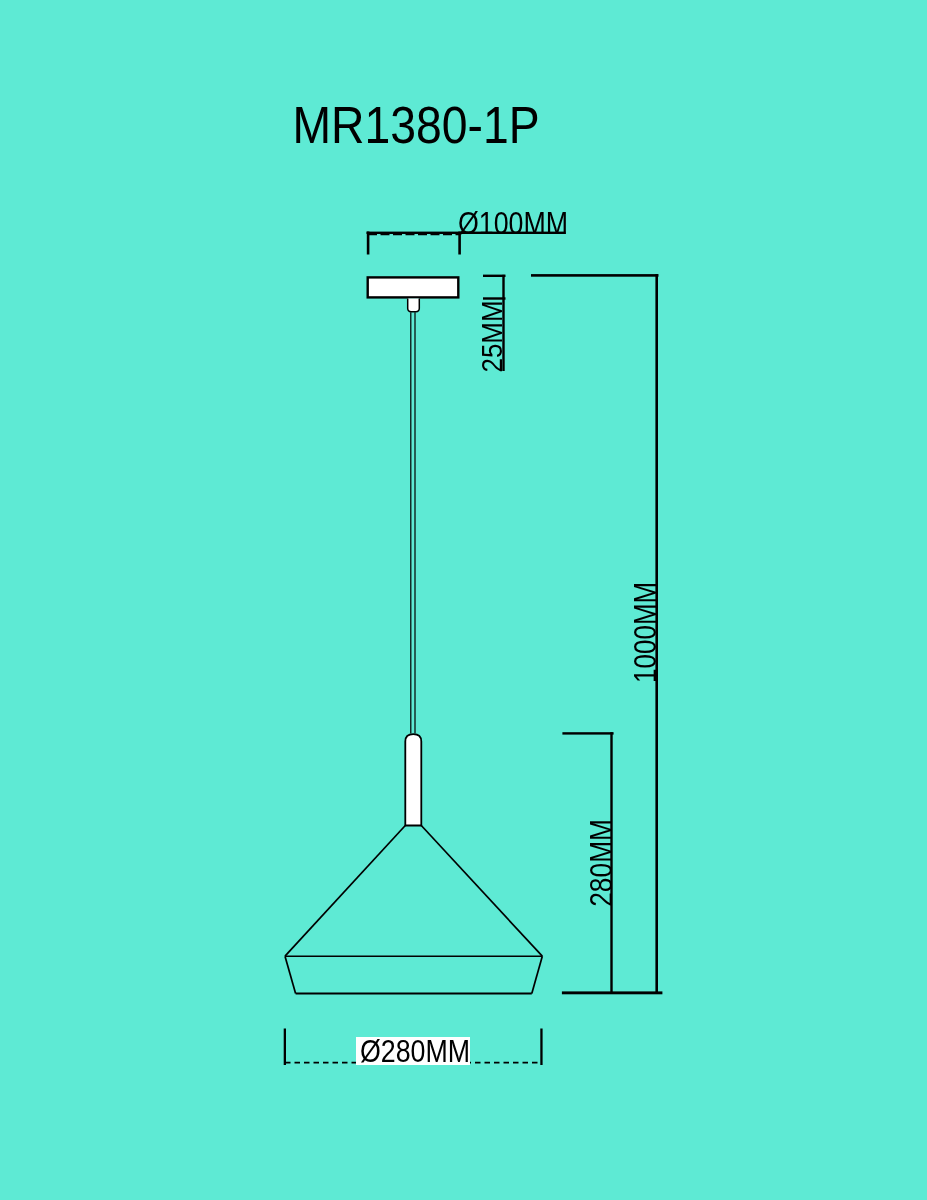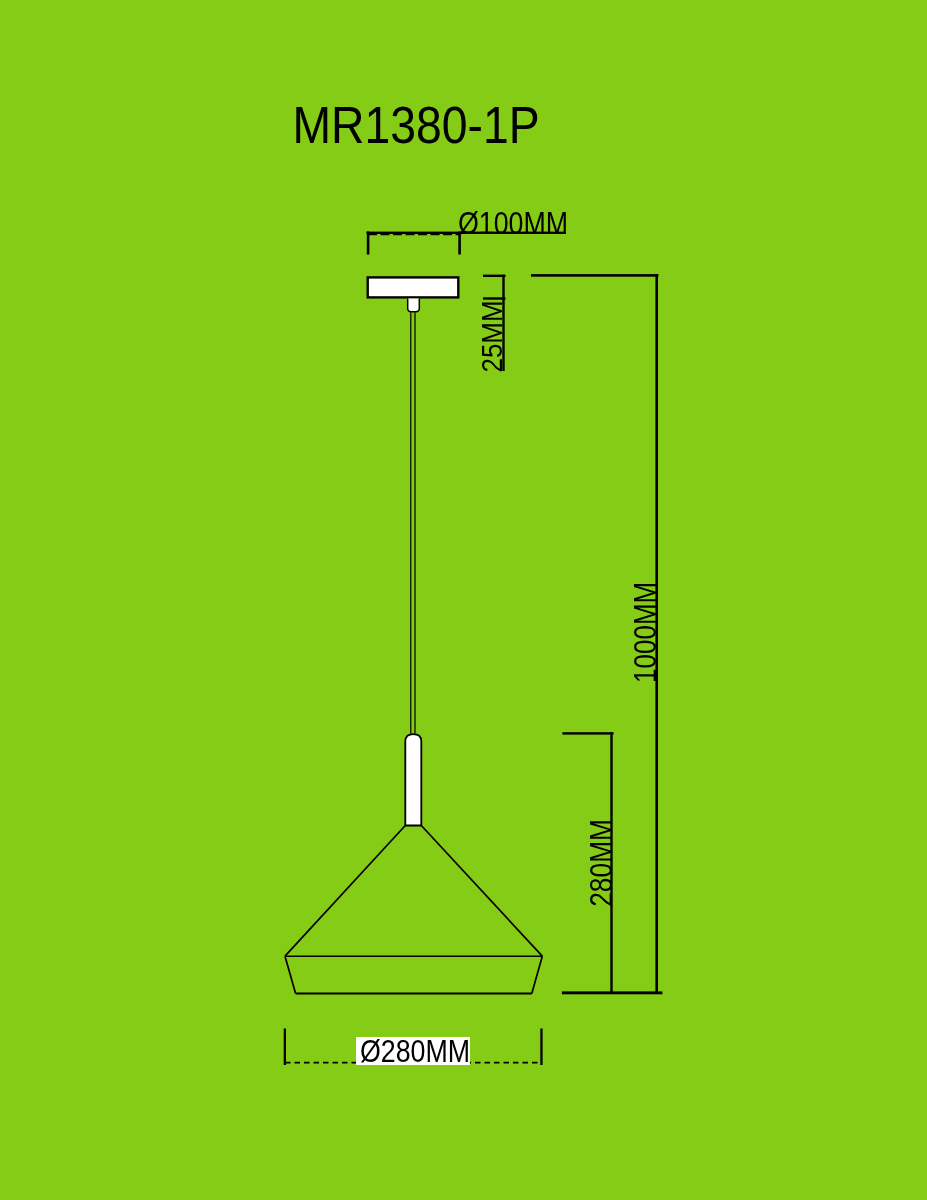--- a/index.html
+++ b/index.html
@@ -1,16 +1,16 @@
 <!DOCTYPE html>
 <html><head>
 <meta charset="utf-8">
 <style>
 html,body{margin:0;padding:0;background:#ffffff;}
-#page{position:relative;width:927px;height:1200px;background:#84cc16;overflow:hidden;}
+#page{position:relative;width:927px;height:1200px;background:#5eead4;overflow:hidden;}
 svg{position:absolute;top:0;left:0;display:block;}
 text{font-family:"Liberation Sans",sans-serif;fill:#000000;}
 </style>
 </head>
 <body>
 <div id="page">
 <svg width="927" height="1200" viewBox="0 0 927 1200">
 
 <text x="0" y="0" font-size="52.6" transform="translate(292.5,142.8) scale(0.881,1)">MR1380-1P</text>
 

